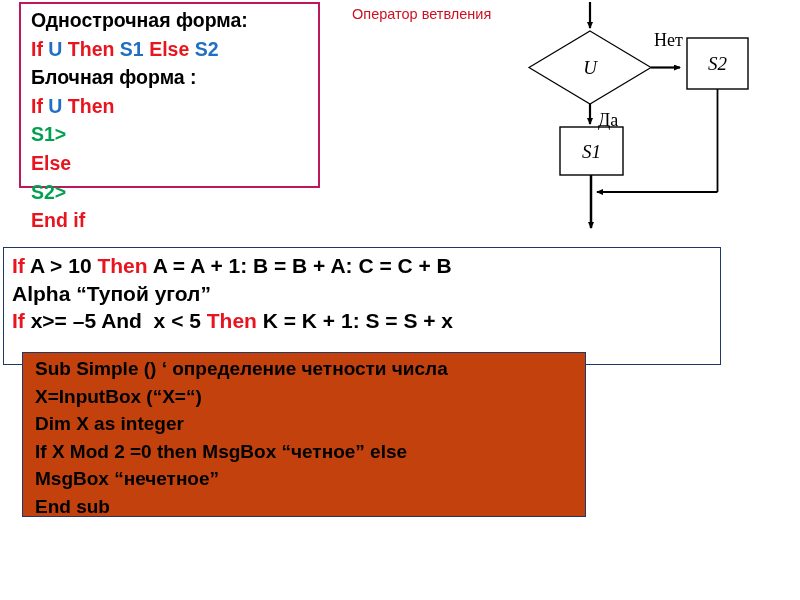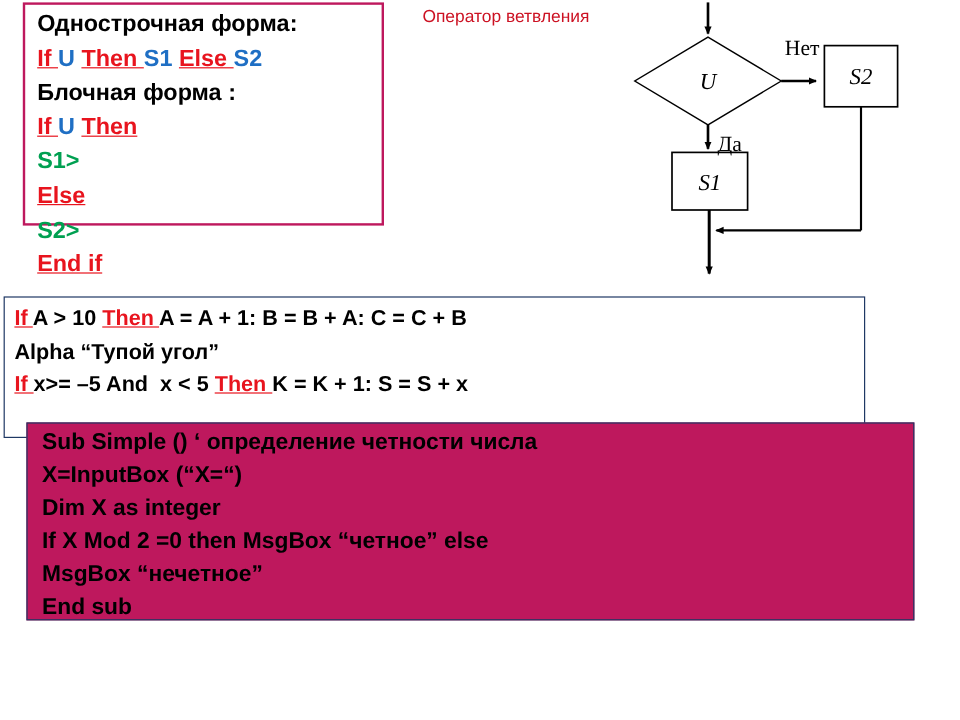--- a/index.html
+++ b/index.html
@@ -33,21 +33,21 @@
     width: 285px;
   }
   .syn-line {
     font-size: 19.5px;
     font-weight: bold;
     line-height: 28.6px;
     white-space: pre;
     letter-spacing: 0px;
   }
   .c-black { color: #000000; }
-  .c-red   { color: #e8141e; text-decoration: underline; }
+  .c-red   { color: #e8141e; }
   .c-blue  { color: #1f6fc4; }
   .c-green { color: #00a051; text-align: right; }
 
   
   #flow-title {
     position: absolute;
     left: 352px;
     top: 6px;
     font-size: 14.5px;
     font-weight: normal;
@@ -86,37 +86,37 @@
     box-sizing: border-box;
     background: #ffffff;
   }
   #examples-lines {
     position: absolute;
     left: 8px;
     top: 4px;
     width: 705px;
   }
   .ex-line {
-    font-size: 18px;
+    font-size: 21px;
     font-weight: bold;
     line-height: 27.5px;
     white-space: pre;
     color: #000000;
   }
 
   
   #code-box {
     position: absolute;
     left: 22px;
     top: 352px;
-    width: 740px;
+    width: 564px;
     height: 165px;
     border: 1px solid #1f3864;
     box-sizing: border-box;
-    background: #be185d;
+    background: #c2410c;
   }
   #code-lines {
     position: absolute;
     left: 12px;
     top: 2px;
     width: 618px;
   }
   .code-line {
     font-size: 19px;
     font-weight: bold;

